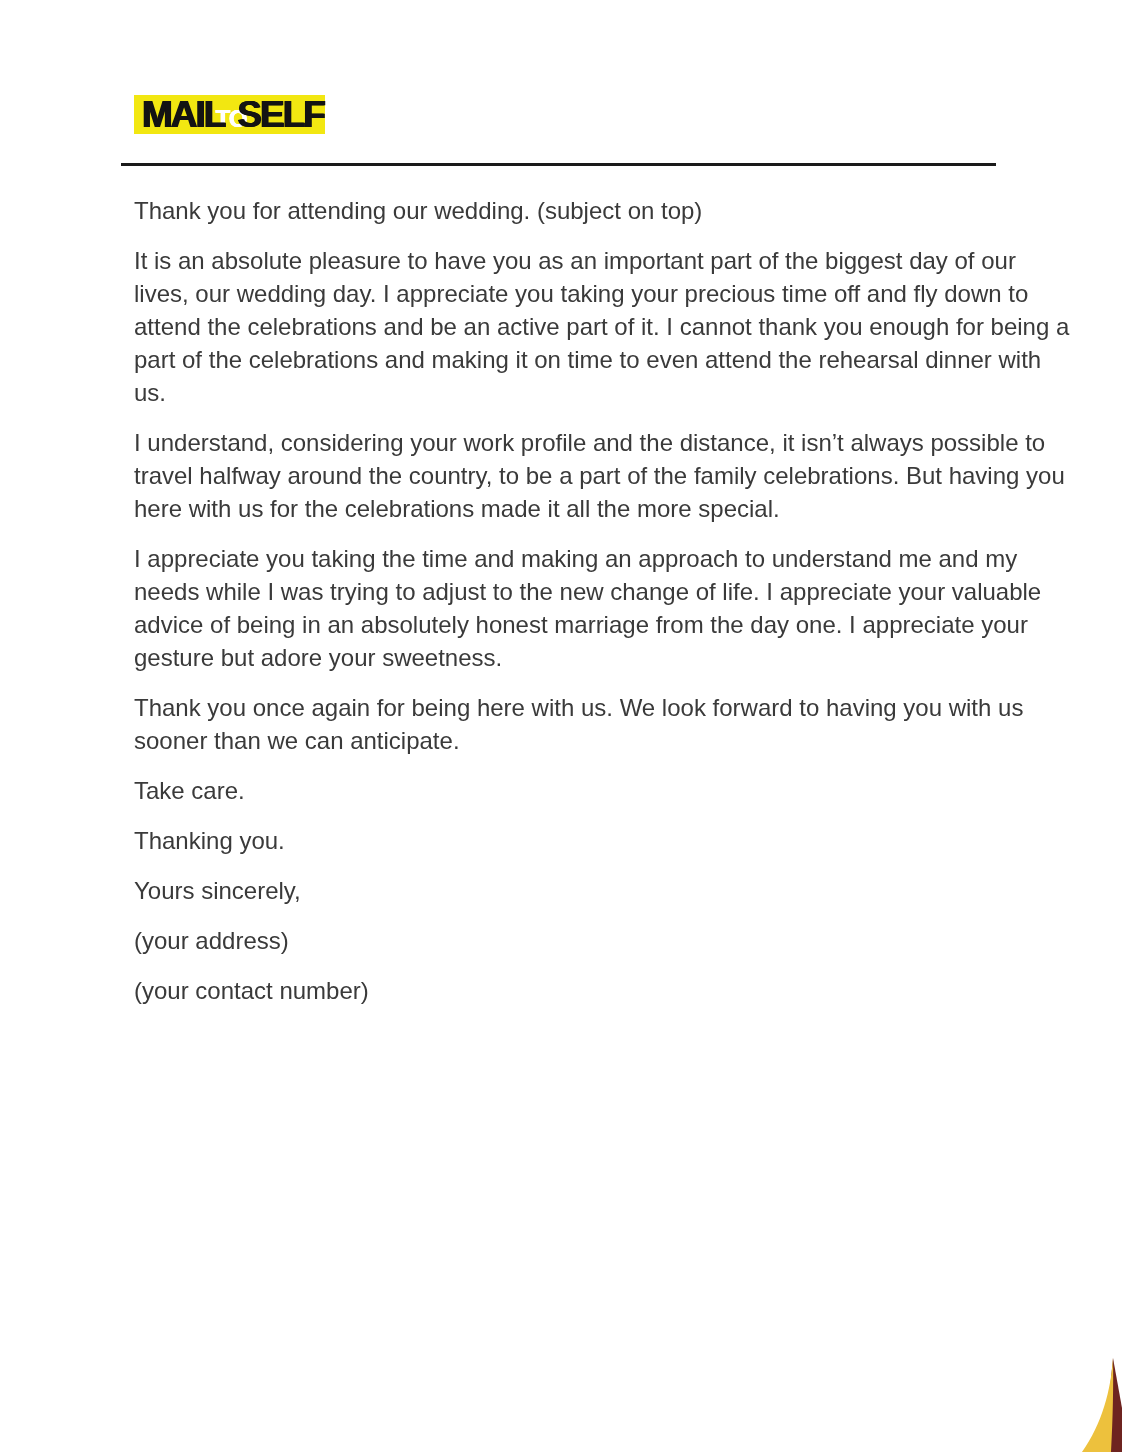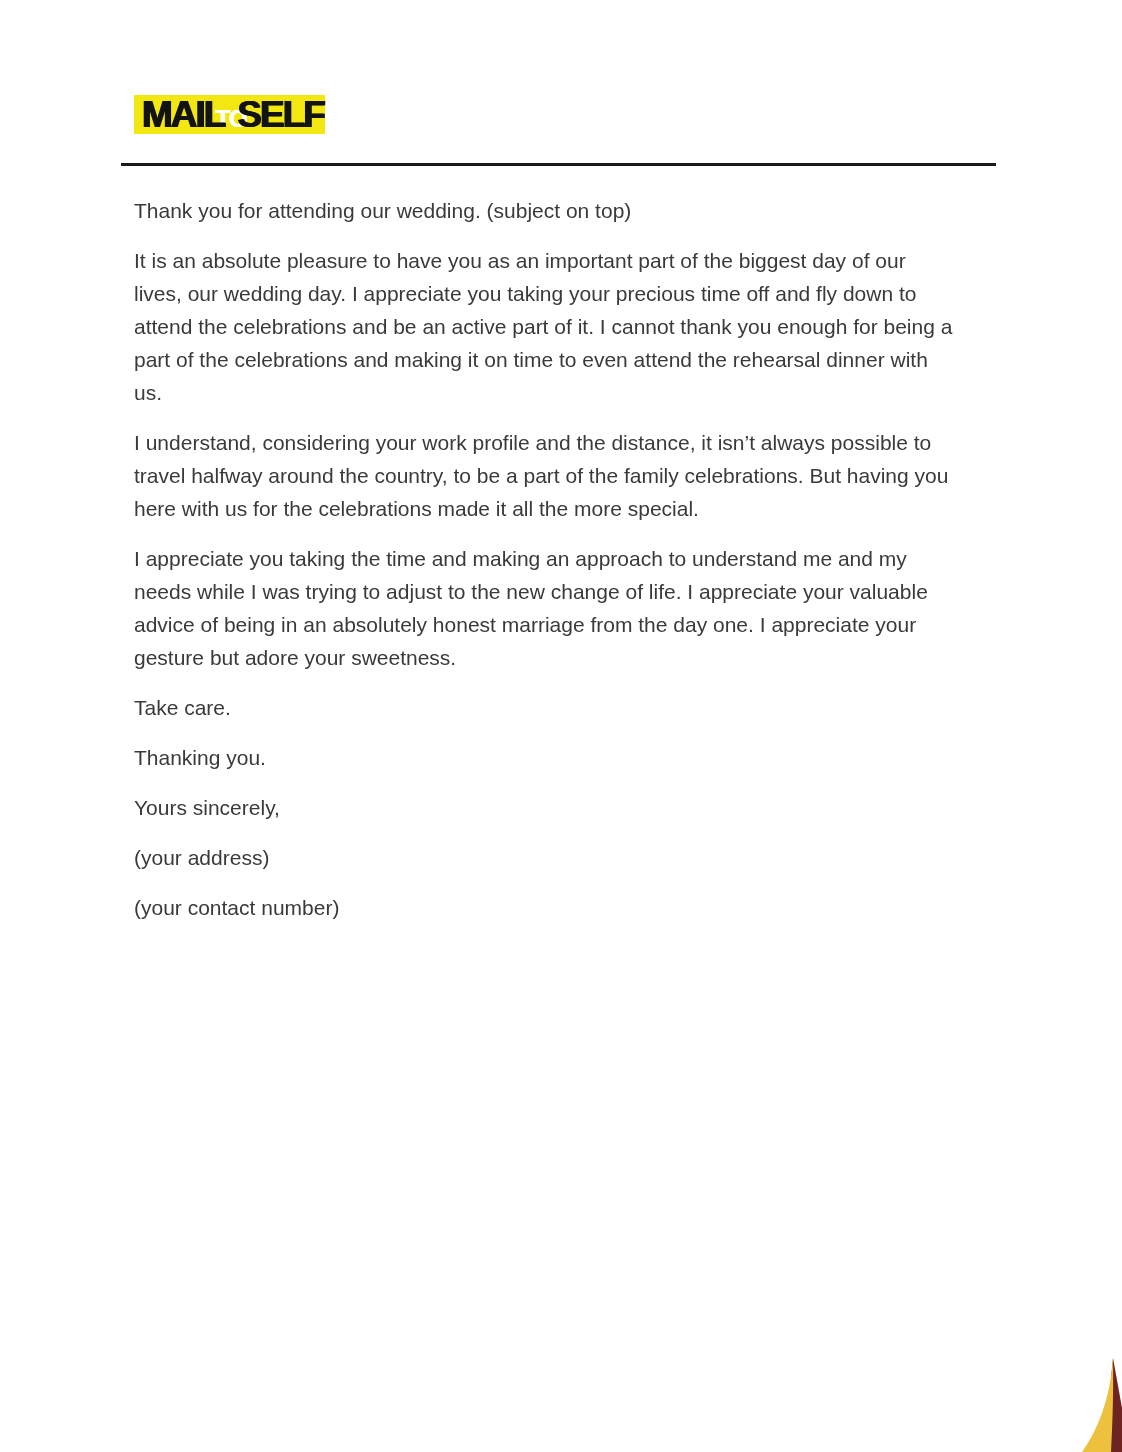--- a/index.html
+++ b/index.html
@@ -57,21 +57,21 @@
     height: 3px;
     background: #1a1a1a;
   }
   
   .letter {
     position: absolute;
     left: 134px;
     top: 194px;
     width: 920px;
     color: #3A3A3A;
-    font-size: 21px;
+    font-size: 24px;
     line-height: 33px;
   }
   .letter p {
     margin: 0 0 17px 0;
     white-space: pre;
   }
   
   .corner {
     position: absolute;
     right: 0;
@@ -99,20 +99,22 @@
 attend the celebrations and be an active part of it. I cannot thank you enough for being a
 part of the celebrations and making it on time to even attend the rehearsal dinner with
 us.</p>
     <p>I understand, considering your work profile and the distance, it isn’t always possible to
 travel halfway around the country, to be a part of the family celebrations. But having you
 here with us for the celebrations made it all the more special.</p>
     <p>I appreciate you taking the time and making an approach to understand me and my
 needs while I was trying to adjust to the new change of life. I appreciate your valuable
 advice of being in an absolutely honest marriage from the day one. I appreciate your
 gesture but adore your sweetness.</p>
+    <p>Thank you once again for being here with us. We look forward to having you with us
+sooner than we can anticipate.</p>
     <p>Take care.</p>
     <p>Thanking you.</p>
     <p>Yours sincerely,</p>
     <p>(your address)</p>
     <p>(your contact number)</p>
   </div>
 
   <svg class="corner" width="58" height="102" viewBox="0 0 58 102">
     <path d="M49,8 L58,58 L58,102 L40,102 Z" fill="#6E2420"></path>
     <path d="M49,8 C47,40 38,74 18,102 L47,102 C49,66 49.5,36 49,8 Z" fill="#EDC13D"></path>

